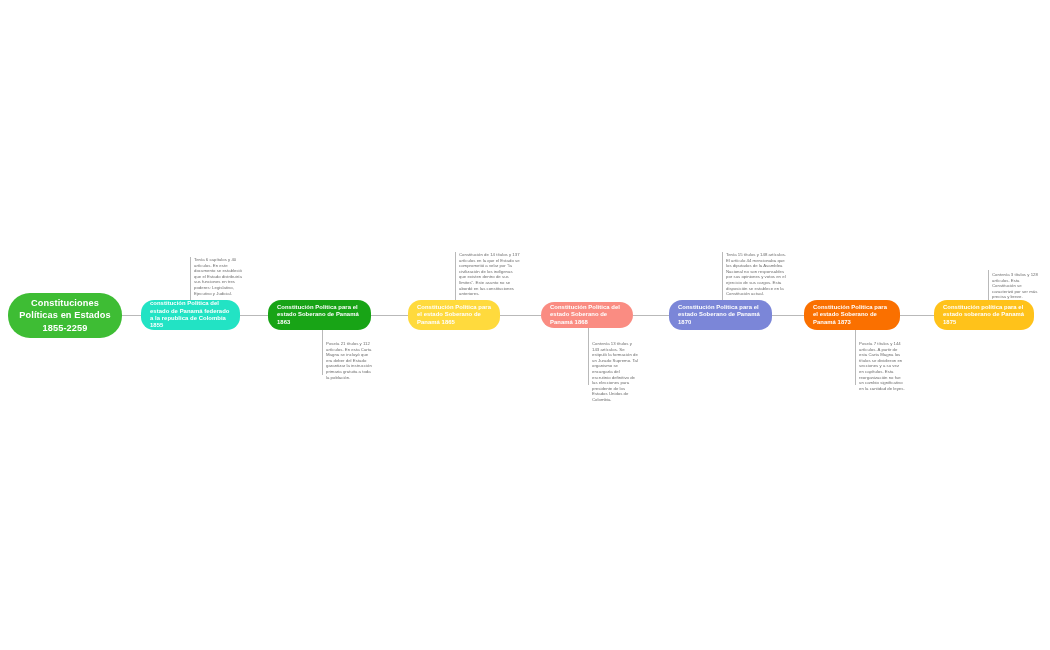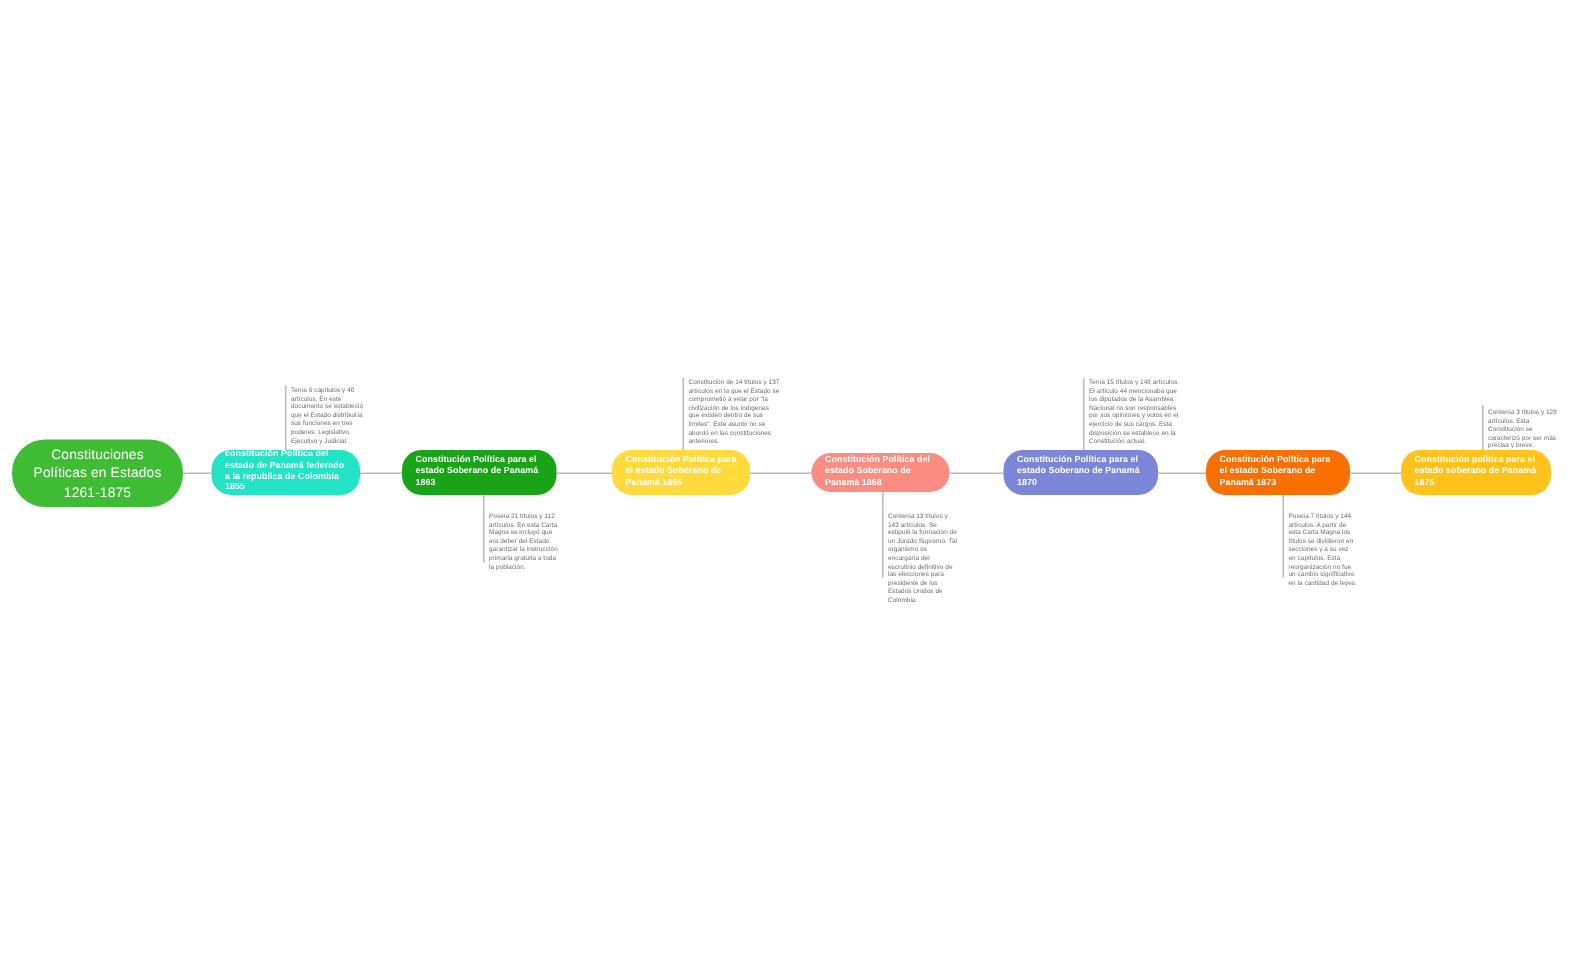--- a/index.html
+++ b/index.html
@@ -44,21 +44,21 @@
     top: 293px;
     width: 114px;
     height: 45px;
     background: #3ebd34;
     border-radius: 22px;
     display: flex;
     flex-direction: column;
     align-items: center;
     justify-content: center;
     color: #ffffff;
-    font-weight: normal;
+    font-weight: bold;
     font-size: 9.2px;
     line-height: 12.5px;
     text-align: center;
     letter-spacing: 0.1px;
   }
 
   
   .node {
     position: absolute;
     border-radius: 13px;
@@ -113,21 +113,21 @@
 
   <div class="vstem" style="left:855px; top:327px; height:14px;"></div>
   <div class="bracket" style="left:855px; top:341px; height:44px;"></div>
 
   <div class="vstem" style="left:988px; top:295px; height:18px;"></div>
   <div class="bracket" style="left:988px; top:270px; height:25px;"></div>
 
   <div class="root-node">
     <span>Constituciones</span>
     <span>Políticas en Estados</span>
-    <span>1261-1875</span>
+    <span>1855-2259</span>
   </div>
 
   <div class="node" style="left:141px; top:300px; width:99px; height:30px; background:#22e3c4;">
     <span>constitución Política del estado de Panamá federado a la republica de Colombia 1855</span>
   </div>
 
   <div class="node" style="left:268px; top:300px; width:103px; height:30px; background:#18a416;">
     <span>Constitución Política para el estado Soberano de Panamá 1863</span>
   </div>
 

